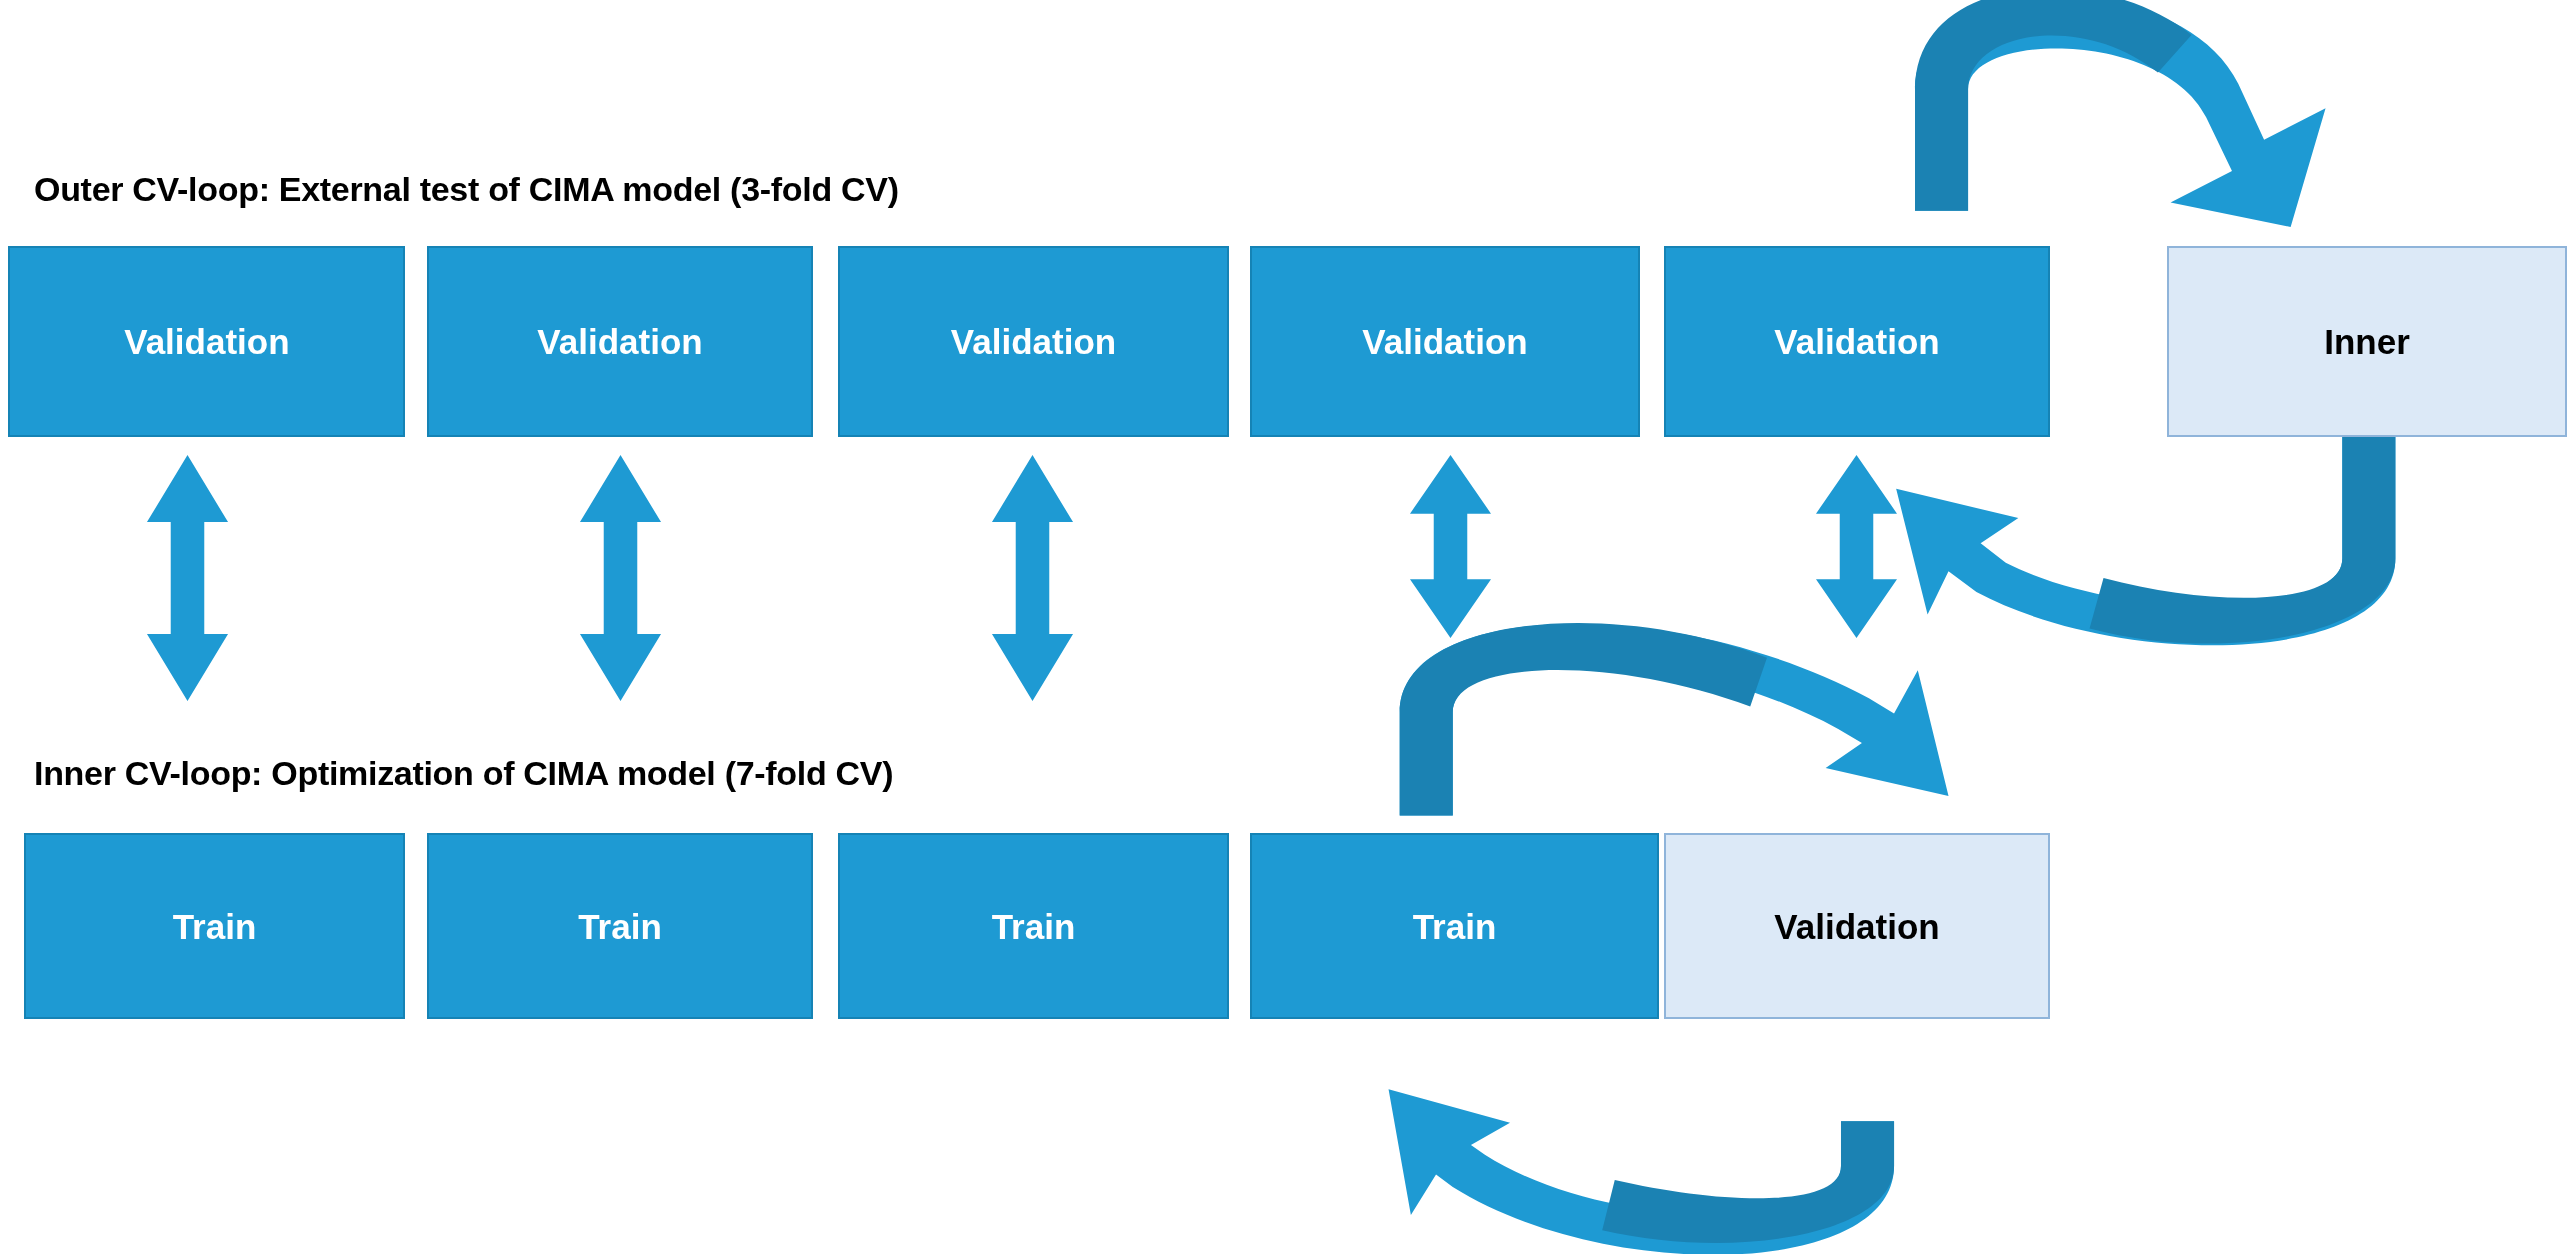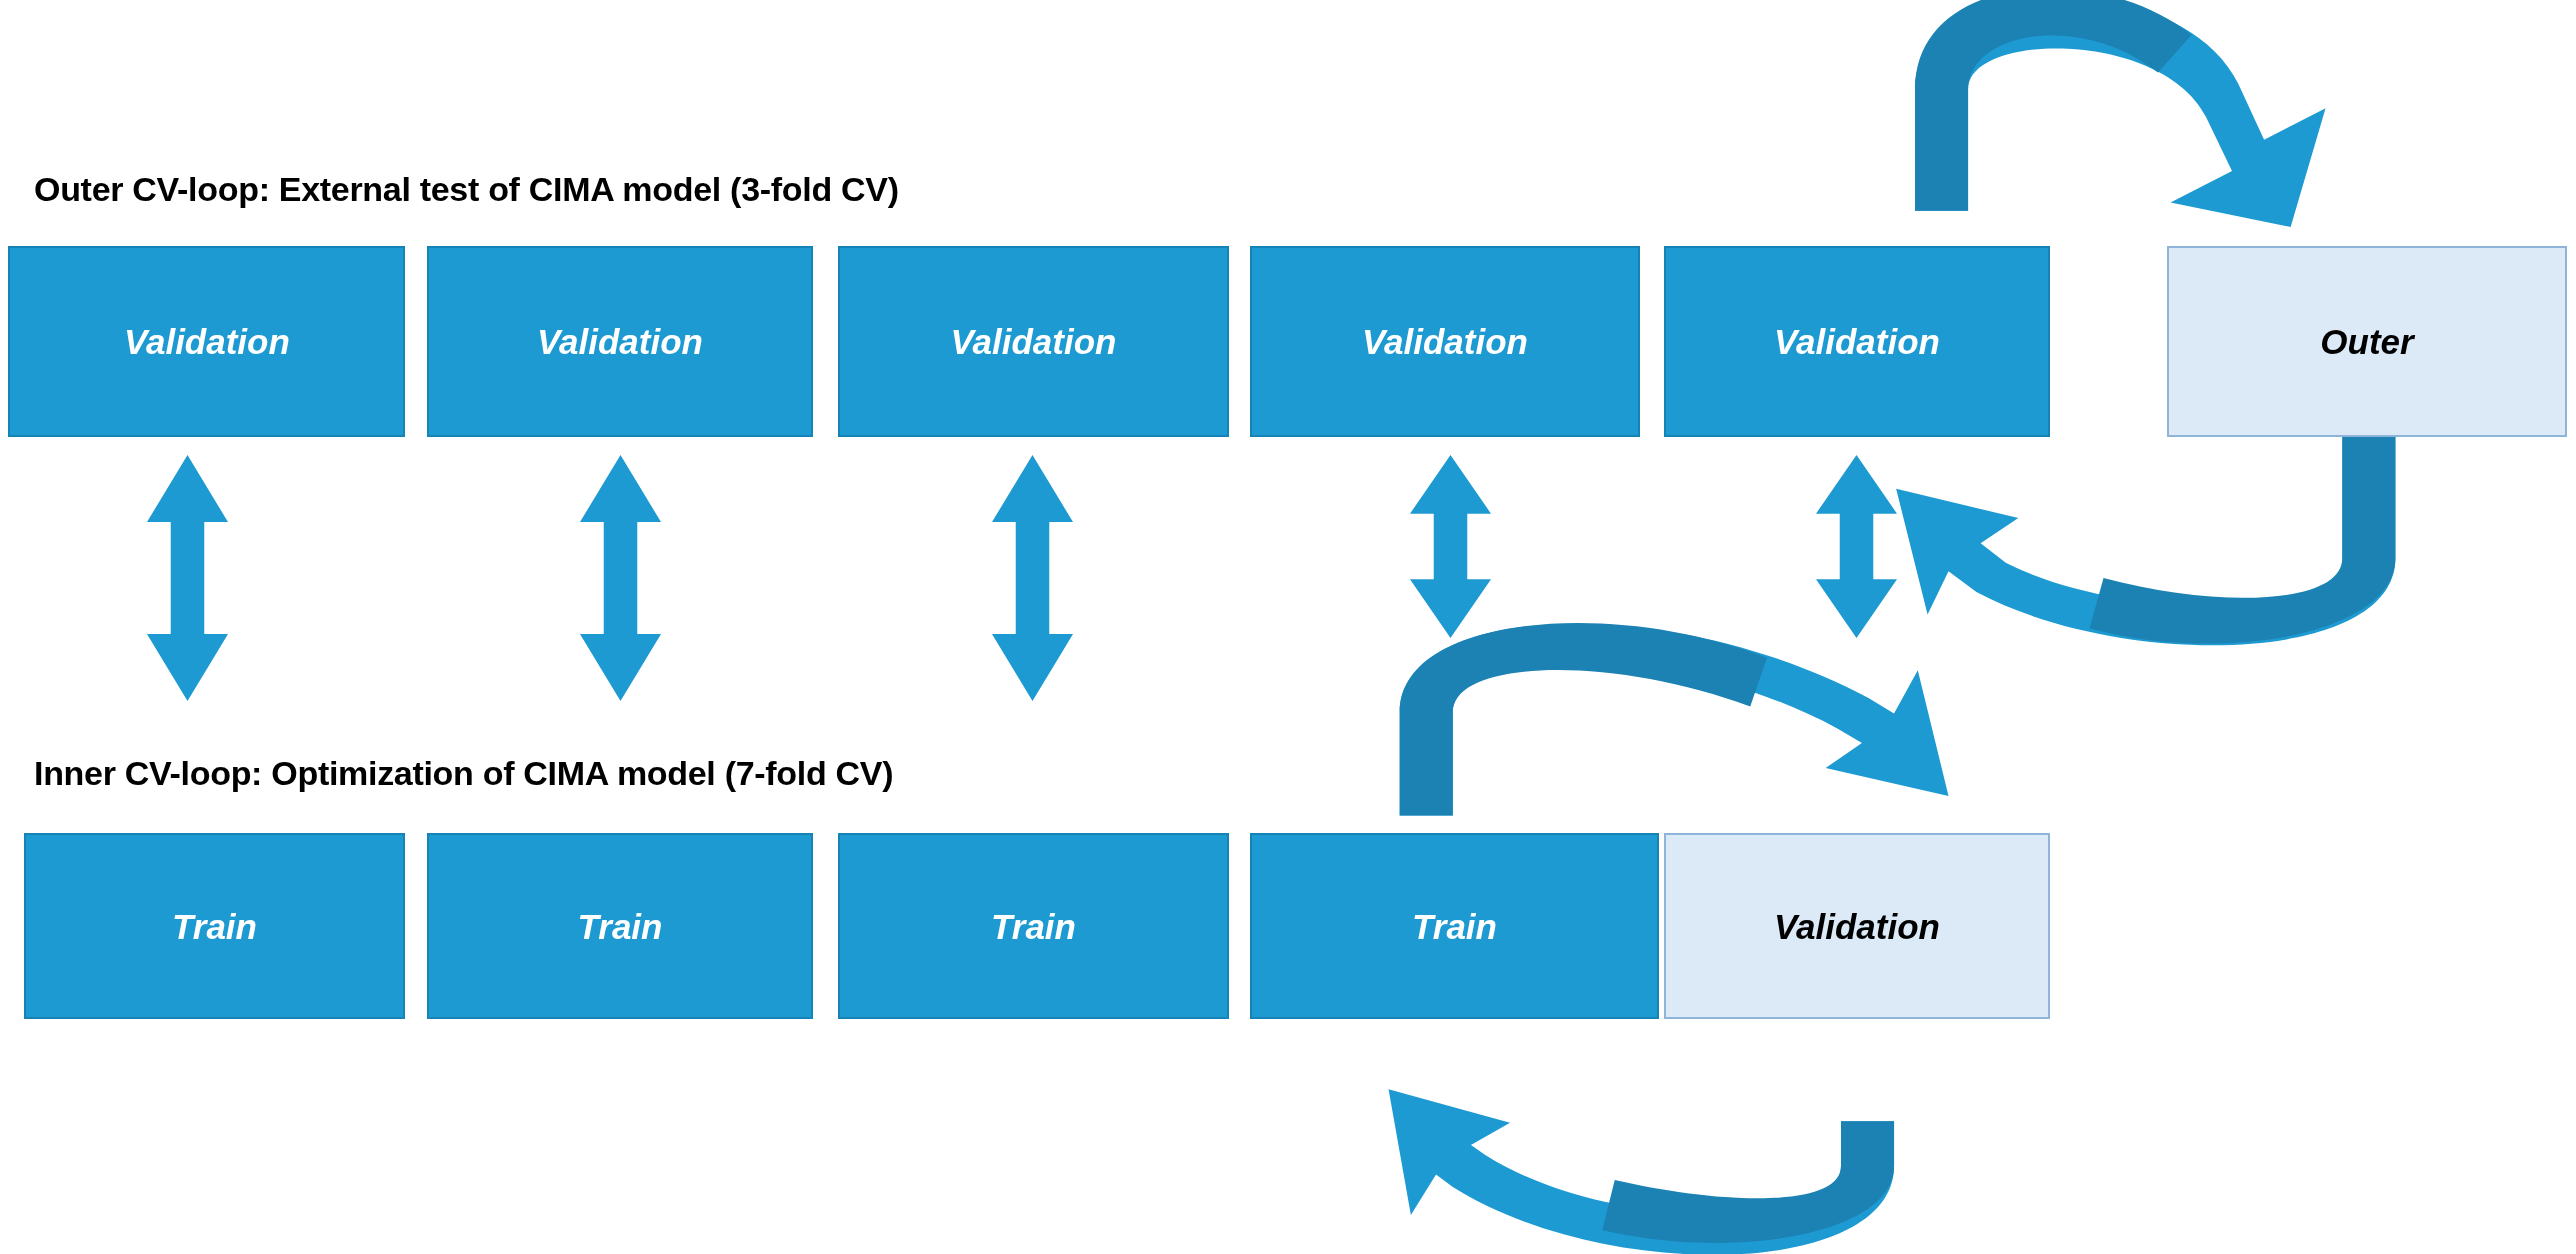--- a/index.html
+++ b/index.html
@@ -41,21 +41,20 @@
     border: 2.1px solid #1583B5;
     color: #ffffff;
   }
   .fold-box.light {
     background: #DCE9F7;
     border: 2.1px solid #8FB4DA;
     color: #000000;
   }
   .fold-box .fold-label {
     pointer-events: none;
-    font-style: italic;
   }
   svg.arrow-layer {
     position: absolute;
     left: 0;
     top: 0;
     width: 2576px;
     height: 1254px;
     overflow: visible;
   }
   .dbl-arrow {
@@ -177,21 +176,21 @@
   <div class="fold-box filled" style="left:838px; top:246px; width:391px; height:191px;">
     <span class="fold-label">Validation</span>
   </div>
   <div class="fold-box filled" style="left:1250px; top:246px; width:390px; height:191px;">
     <span class="fold-label">Validation</span>
   </div>
   <div class="fold-box filled" style="left:1664px; top:246px; width:386px; height:191px;">
     <span class="fold-label">Validation</span>
   </div>
   <div class="fold-box light" style="left:2167px; top:246px; width:400px; height:191px;">
-    <span class="fold-label">Outer</span>
+    <span class="fold-label">Inner</span>
   </div>
 
   <div class="loop-label" style="left:34px; top:756px;">Inner CV-loop: Optimization of CIMA model (7-fold CV)</div>
 
   <div class="fold-box filled" style="left:24px; top:833px; width:381px; height:186px;">
     <span class="fold-label">Train</span>
   </div>
   <div class="fold-box filled" style="left:427px; top:833px; width:386px; height:186px;">
     <span class="fold-label">Train</span>
   </div>

